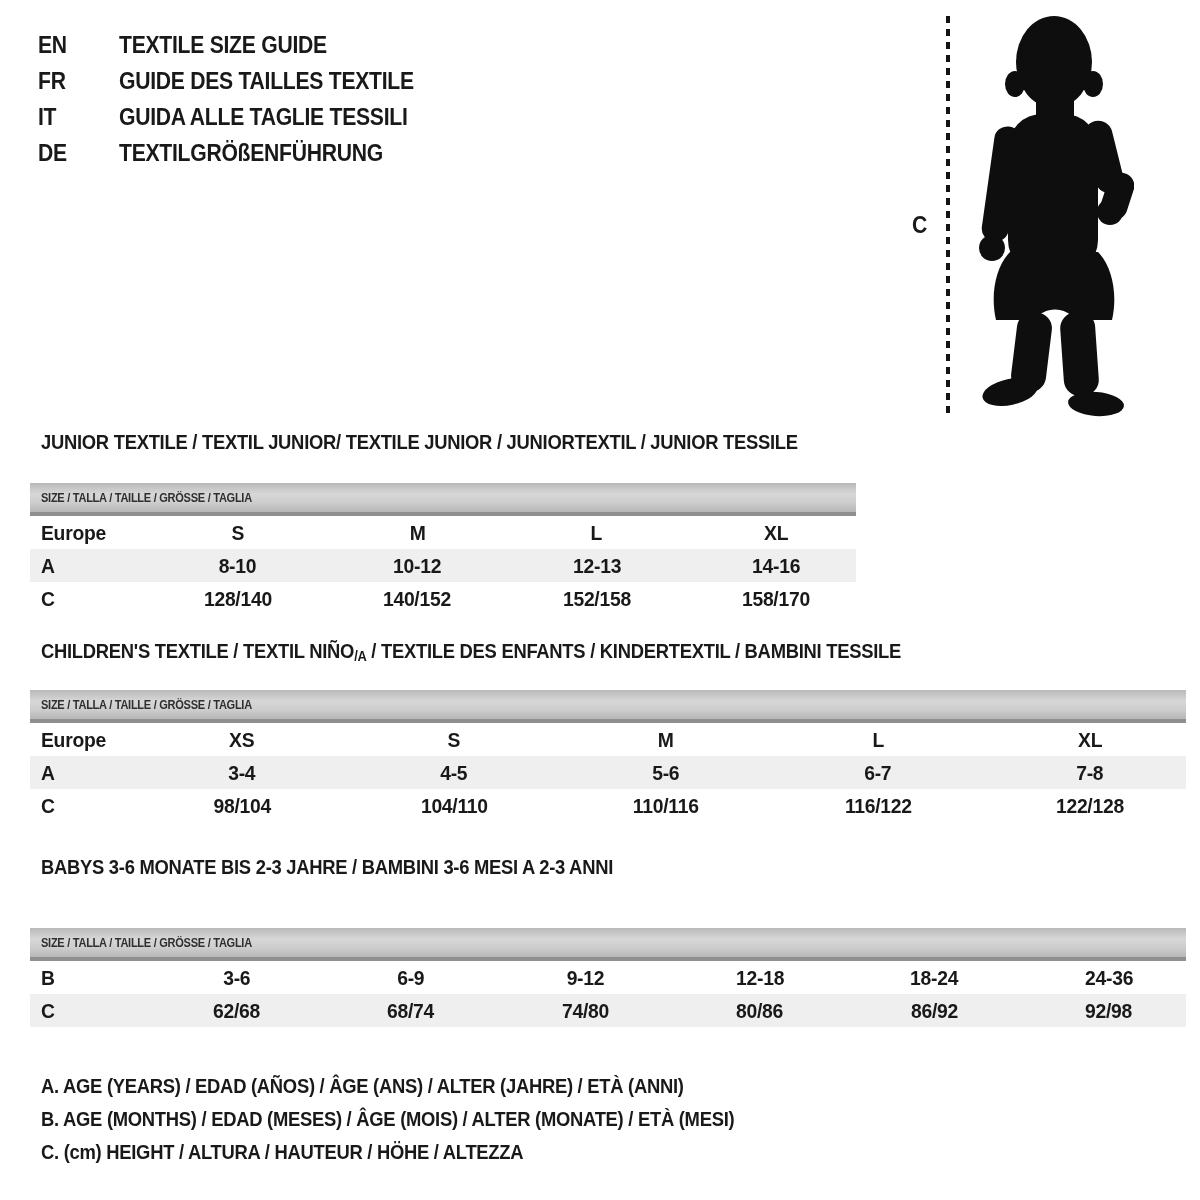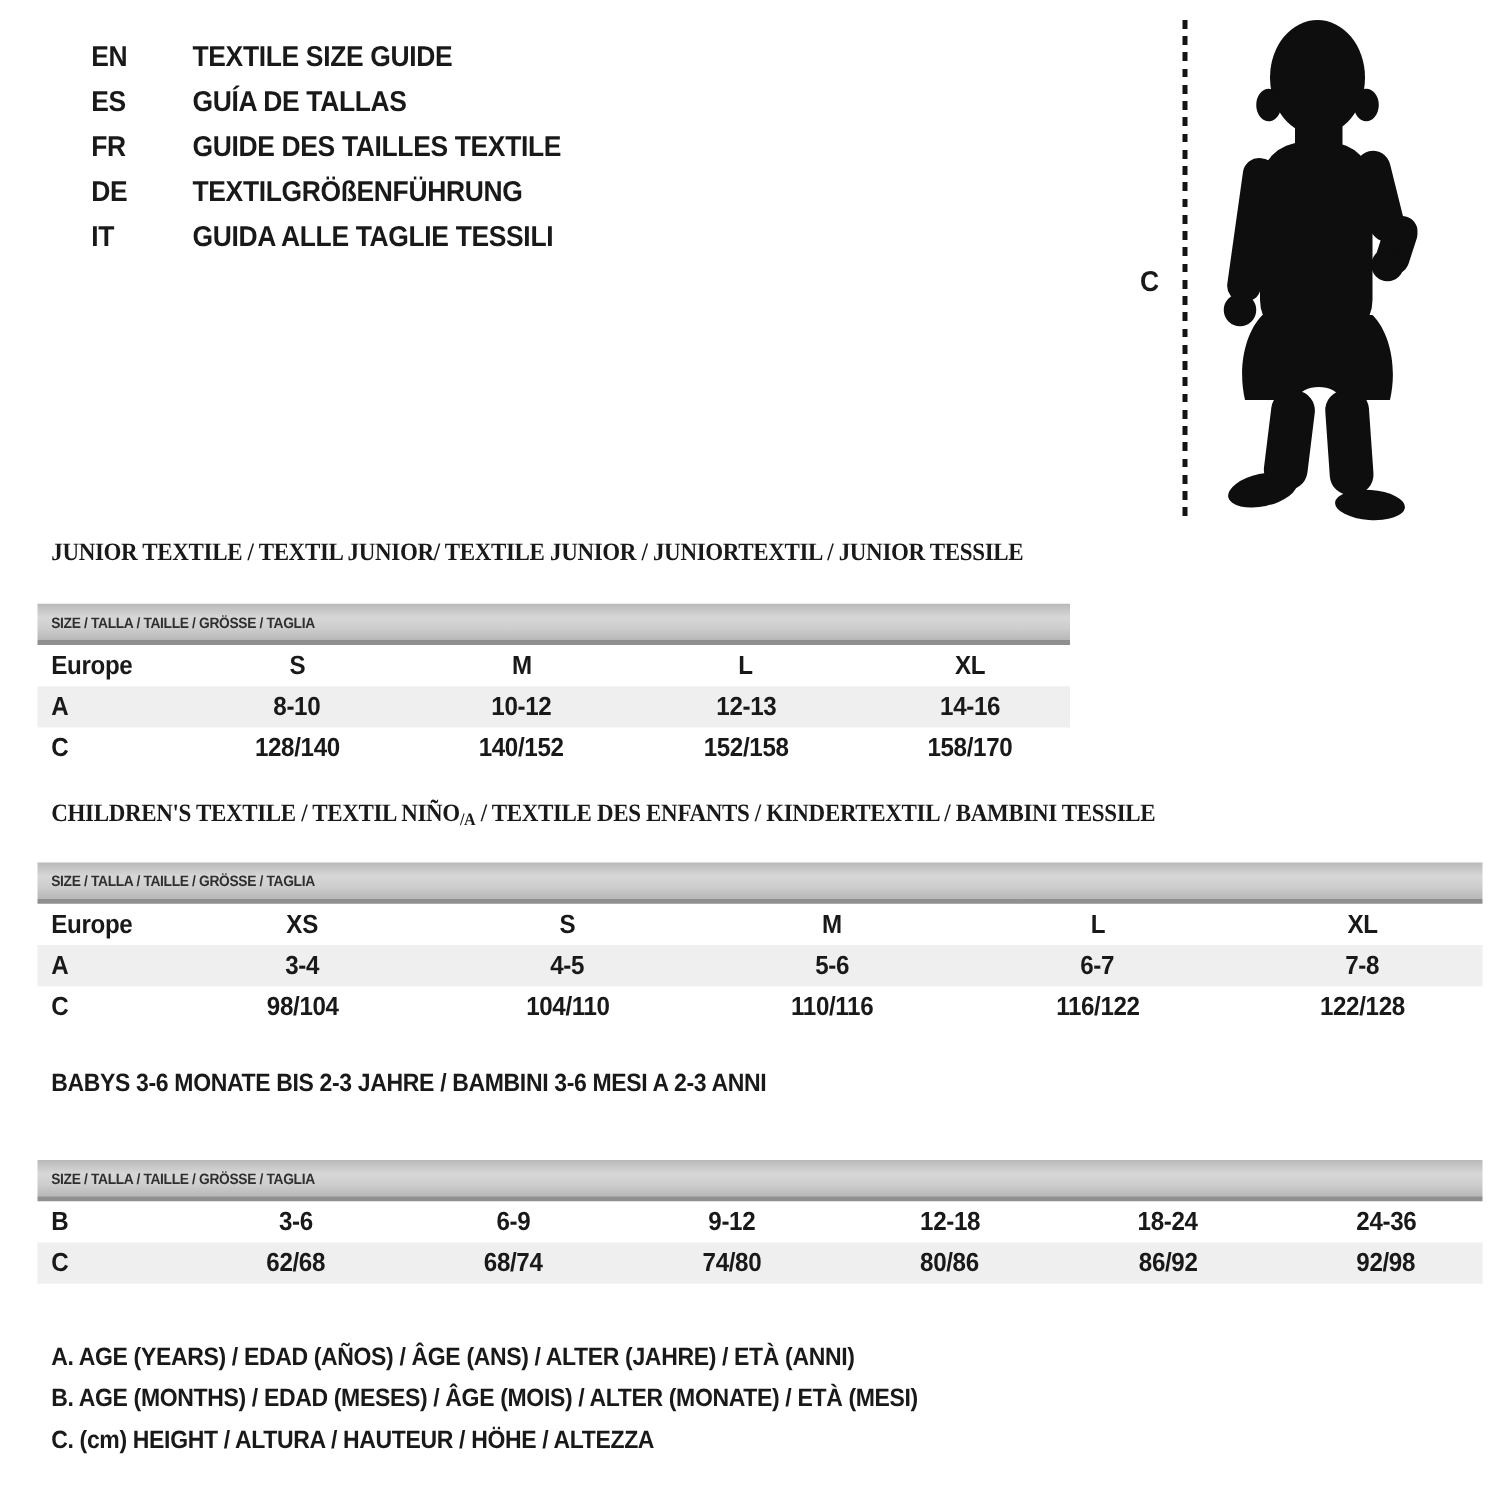--- a/index.html
+++ b/index.html
@@ -6,33 +6,33 @@
   .page {
     position:relative; width:1200px; height:1200px; background:#ffffff;
     font-family:"Liberation Sans", sans-serif; color:#191919; overflow:hidden;
     -webkit-font-smoothing:antialiased;
   }
   .cond { display:inline-block; transform:scaleX(0.92); transform-origin:0 50%; white-space:nowrap; letter-spacing:-0.3px; }
   .cond.cx { transform-origin:50% 50%; }
 
   
   .lang { position:absolute; left:38px; top:27px; }
-  .lang-row { display:flex; height:36px; align-items:center; font-size:23px; font-weight:700;margin-left:35px; }
+  .lang-row { display:flex; height:36px; align-items:center; font-size:23px; font-weight:700; }
   .lang-code { width:81px; flex:0 0 81px; }
 
   
   .measure-line {
     position:absolute; left:946px; top:16px; width:4px; height:400px;
     background-image:repeating-linear-gradient(180deg,#141414 0 7px, transparent 7px 13px);
   }
   .c-label { position:absolute; left:912px; top:212px; font-size:23px; font-weight:700; }
   .toddler-svg { position:absolute; left:958px; top:14px; }
 
   
-  .section-title { position:absolute; left:41px; font-size:20px; font-weight:700; white-space:nowrap;font-family:Liberation Serif, serif; }
+  .section-title { position:absolute; left:41px; font-size:20px; font-weight:700; white-space:nowrap; }
   .sub { font-size:14px; vertical-align:-3px; }
 
   
   .sg-table { position:absolute; left:30px; }
   .size-bar {
     height:29px; border-bottom:4px solid #8f8f8f;
     background:linear-gradient(180deg,#b9b9b9 0%, #d7d7d7 38%, #cdcdcd 68%, #b7b7b7 100%);
     display:flex; align-items:center; padding-left:11px;
     font-size:12px; font-weight:700; color:#2f2f2f;
   }
@@ -54,34 +54,30 @@
 <body>
 
 <div class="page">
 
   <div class="lang">
     <div class="lang-row">
       <span class="lang-code"><span class="cond">EN</span></span>
       <span><span class="cond">TEXTILE SIZE GUIDE</span></span>
     </div>
     <div class="lang-row">
-      <span class="lang-code"><span class="cond">ES</span></span>
-      <span><span class="cond">GUÍA DE TALLAS</span></span>
-    </div>
-    <div class="lang-row">
       <span class="lang-code"><span class="cond">FR</span></span>
       <span><span class="cond">GUIDE DES TAILLES TEXTILE</span></span>
     </div>
     <div class="lang-row">
+      <span class="lang-code"><span class="cond">IT</span></span>
+      <span><span class="cond">GUIDA ALLE TAGLIE TESSILI</span></span>
+    </div>
+    <div class="lang-row">
       <span class="lang-code"><span class="cond">DE</span></span>
       <span><span class="cond">TEXTILGRÖßENFÜHRUNG</span></span>
-    </div>
-    <div class="lang-row">
-      <span class="lang-code"><span class="cond">IT</span></span>
-      <span><span class="cond">GUIDA ALLE TAGLIE TESSILI</span></span>
     </div>
   </div>
 
   <div class="measure-line"></div>
   <div class="c-label"><span class="cond">C</span></div>
   <svg class="toddler-svg" width="176" height="404" viewBox="0 0 176 404" xmlns="http://www.w3.org/2000/svg" aria-hidden="true">
     <g fill="#0e0e0e">
       <ellipse cx="96" cy="48" rx="38" ry="46"></ellipse>
       <ellipse cx="57" cy="70" rx="10" ry="13"></ellipse>
       <ellipse cx="135" cy="70" rx="10" ry="13"></ellipse>

